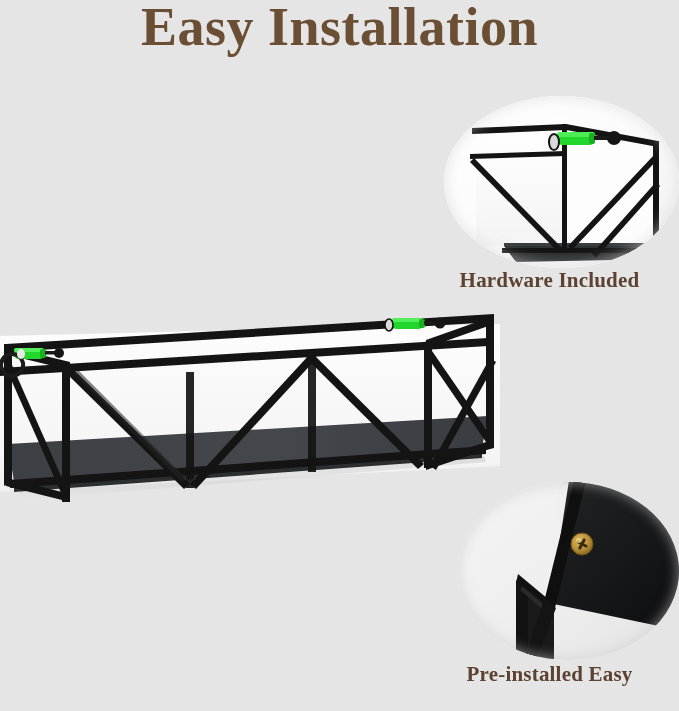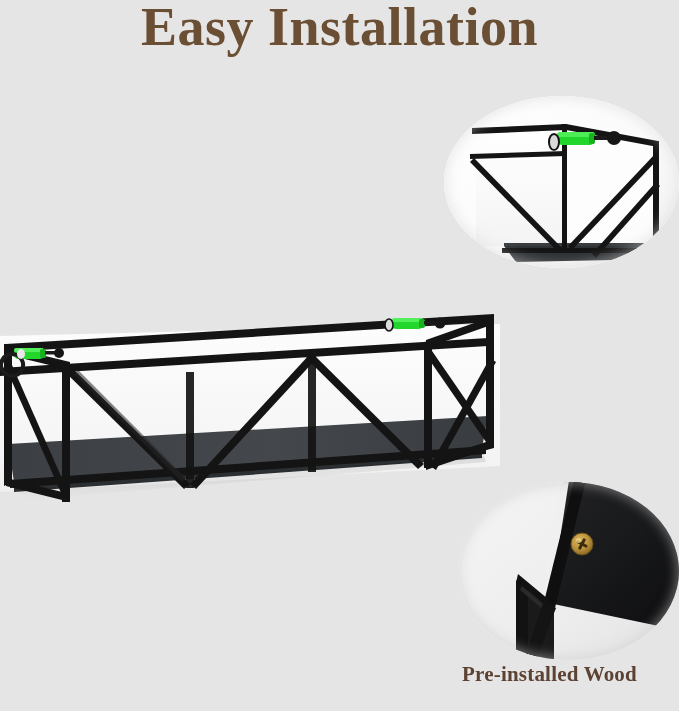--- a/index.html
+++ b/index.html
@@ -122,20 +122,21 @@
 
         <rect x="150" y="40" width="18" height="4" fill="#1a1a1a"></rect>
 
         <ellipse cx="170" cy="42" rx="7" ry="7" fill="#161616"></ellipse>
 
         <ellipse cx="110" cy="46" rx="5" ry="8" fill="#d9d9d9" stroke="#141414" stroke-width="2"></ellipse>
       </g>
     </svg>
   </div>
 
+  <div class="caption hw">Hardware Included</div>
 
   <div class="inset inset-bot">
     <svg class="inset-inner" viewBox="0 0 221 178" preserveAspectRatio="none">
       <defs>
         <linearGradient id="wdbg" x1="0" y1="0" x2="1" y2="1">
           <stop offset="0%" stop-color="#f5f5f5"></stop>
           <stop offset="60%" stop-color="#ededed"></stop>
           <stop offset="100%" stop-color="#e3e3e3"></stop>
         </linearGradient>
         <linearGradient id="panel" x1="0.1" y1="0" x2="0.9" y2="1">
@@ -168,21 +169,21 @@
       <g>
         <circle cx="124" cy="62" r="11" fill="url(#brass)"></circle>
         <circle cx="124" cy="62" r="11" fill="none" stroke="#6a4f16" stroke-width="1"></circle>
         <rect x="118" y="60.5" width="12" height="3" rx="1.2" fill="#3a2c0c" transform="rotate(28 124 62)"></rect>
         <rect x="122.5" y="56" width="3" height="12" rx="1.2" fill="#3a2c0c" transform="rotate(28 124 62)"></rect>
         <circle cx="120.5" cy="58.5" r="2.6" fill="#f0d488" opacity="0.75"></circle>
       </g>
     </svg>
   </div>
 
-  <div class="caption wood">Pre-installed Wood</div>
+  <div class="caption wood">Pre-installed Easy</div>
 
   <div class="product">
     <svg width="520" height="250" viewBox="0 0 520 250">
       <defs>
         <linearGradient id="boardFace" x1="0" y1="0" x2="0" y2="1">
           <stop offset="0%" stop-color="#42454a"></stop>
           <stop offset="100%" stop-color="#303336"></stop>
         </linearGradient>
         <linearGradient id="boardTop" x1="0" y1="0" x2="1" y2="0">
           <stop offset="0%" stop-color="#3c3f43"></stop>

